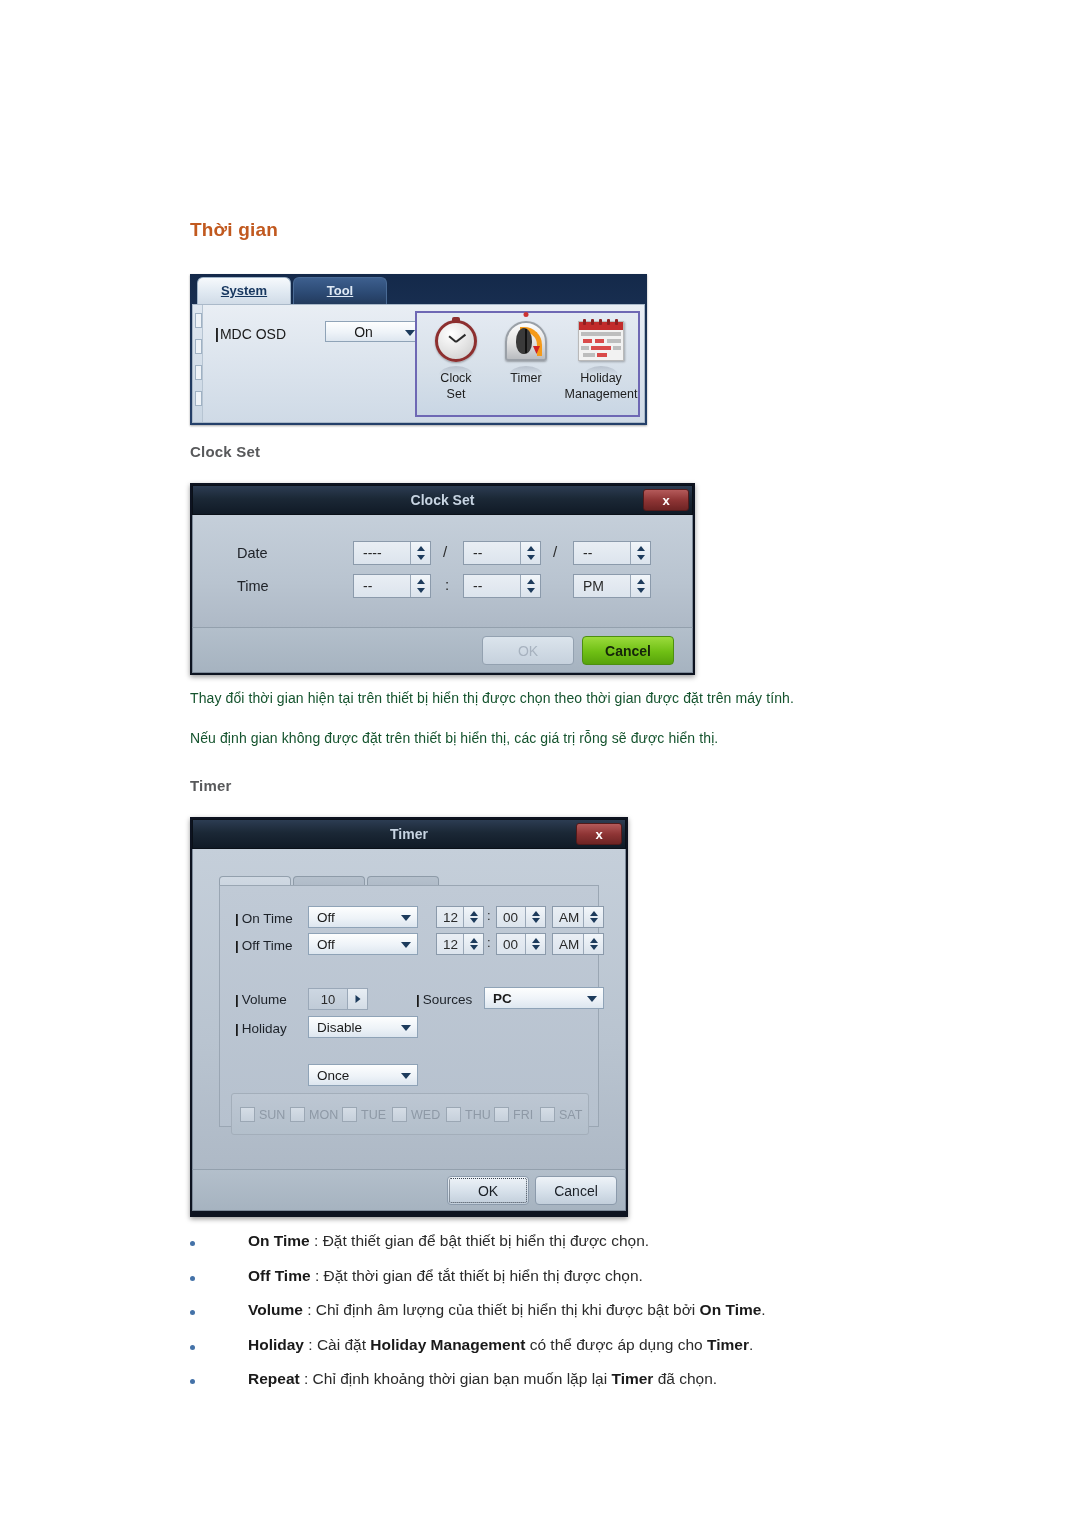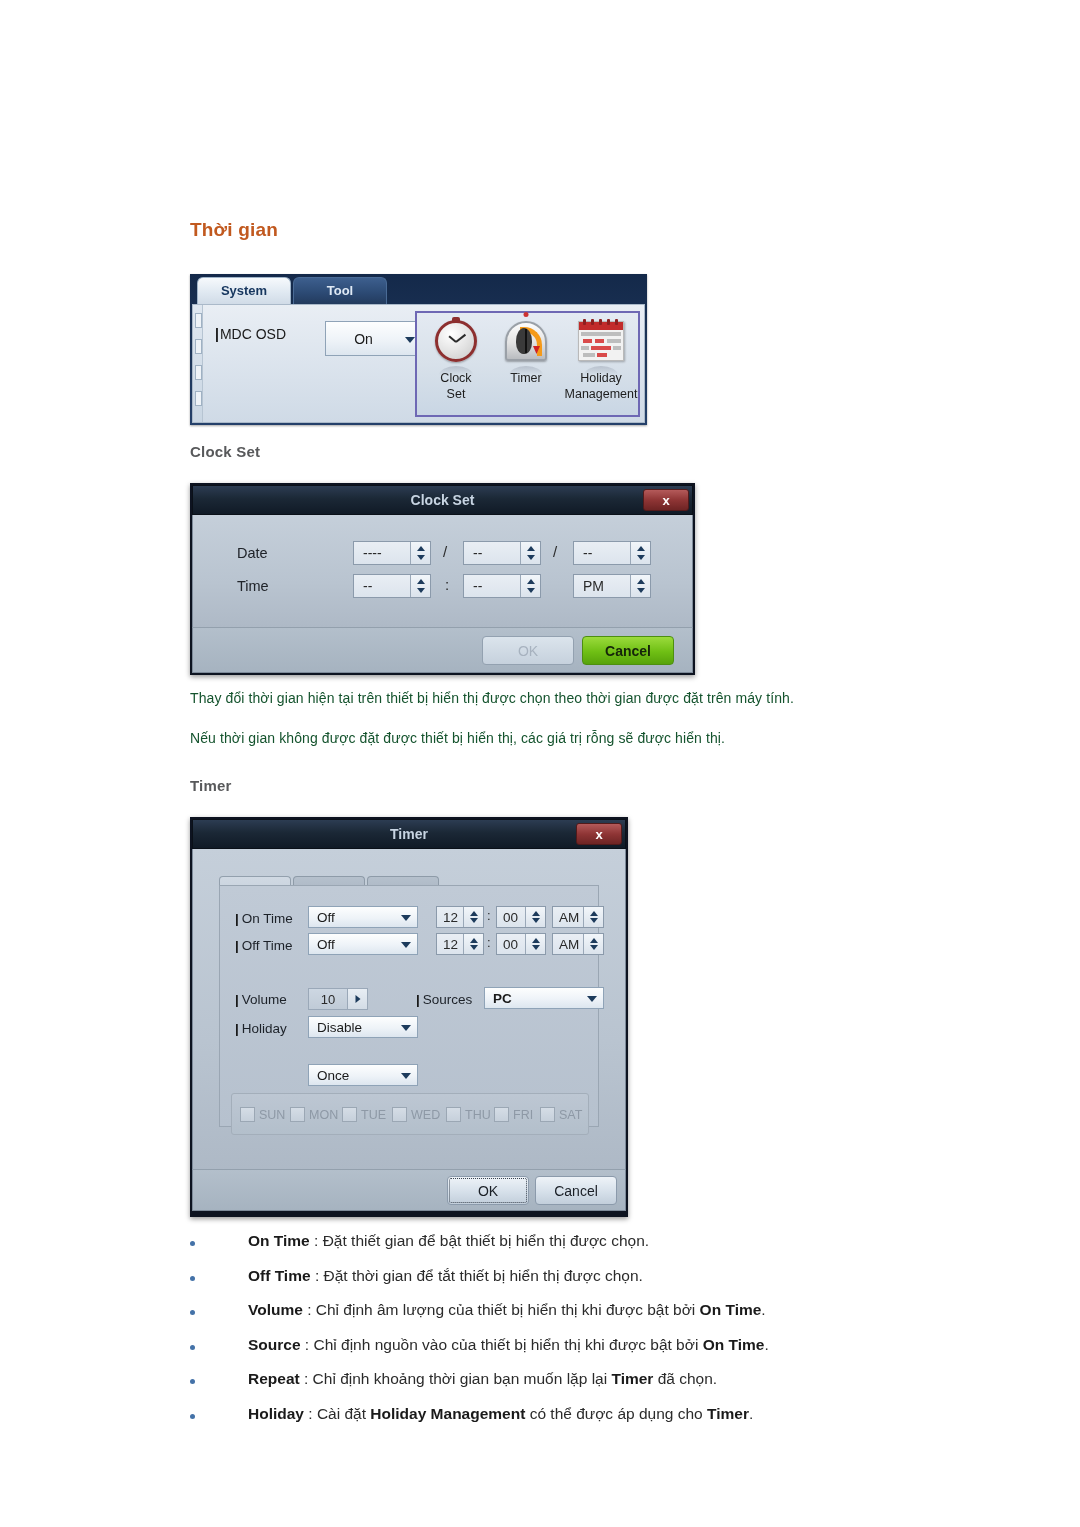--- a/index.html
+++ b/index.html
@@ -19,42 +19,42 @@
   .bullet .dot{position:absolute;left:0px;top:9px;width:5px;height:5px;background:#4472a8;border-radius:50%;}
   .bullet .btxt{position:absolute;left:58px;top:0px;}
   .bullet b{font-weight:bold;color:#1a1a1a;}
 
   
   .tb{position:absolute;left:190px;top:274px;width:457px;height:151px;
       background:linear-gradient(180deg,#14294a 0%,#1d3558 52%,#24406a 100%);
       box-shadow:0 1px 2px rgba(0,0,0,.35);}
   .tb-tabs{position:absolute;left:0;top:0;width:100%;height:30px;}
   .tab{position:absolute;top:3px;height:27px;line-height:26px;text-align:center;
-       font-size:13px;font-weight:bold;border-radius:6px 6px 0 0;}
+       font-size:13px;font-weight:bold;border-radius:6px 6px 0 0;text-decoration:underline;}
   .tab-on{left:7px;width:92px;color:#16365e;
        background:linear-gradient(180deg,#f6f9fc 0%,#dfe8f1 55%,#cfdae6 100%);
        border:1px solid #9fb4c9;border-bottom:none;}
   .tab-off{left:103px;width:92px;color:#dfe9f5;
        background:linear-gradient(180deg,#3d5f8e 0%,#2c4a74 55%,#22395b 100%);
        border:1px solid #4a6b96;border-bottom:none;}
   .tb-body{position:absolute;left:2px;top:30px;width:453px;height:119px;
        background:linear-gradient(180deg,#e9eef4 0%,#dde5ee 45%,#cfdae6 100%);
        border:1px solid #aab9c9;box-sizing:border-box;}
   .tb-lstrip{position:absolute;left:0px;top:0px;width:9px;height:100%;
        background:linear-gradient(180deg,#dfe7f0,#c9d6e3);border-right:1px solid #b6c4d2;}
   .tb-lstrip i{position:absolute;left:2px;width:5px;height:13px;background:#eef3f8;border:1px solid #9fb1c3;}
   .osd-row{position:absolute;left:22px;top:16px;width:250px;height:28px;}
   .osd-lbl{position:absolute;left:0;top:5px;font-size:14px;color:#1a1a1a;white-space:nowrap;}
   .osd-lbl .pipe{color:#111;font-weight:bold;margin-right:1px;}
   .dd{position:absolute;background:linear-gradient(180deg,#fdfefe 0%,#eef3f8 55%,#dde6ef 100%);
       border:1px solid #8fa3b7;box-sizing:border-box;}
   .dd .dtxt{position:absolute;left:0;right:20px;top:0;bottom:0;display:flex;align-items:center;justify-content:center;font-size:14px;color:#1a1a1a;}
   .dd .arw{position:absolute;right:6px;top:50%;margin-top:-2px;width:0;height:0;
       border-left:5px solid transparent;border-right:5px solid transparent;border-top:6px solid #1d3b5c;}
-  .osd-dd{left:110px;top:0px;width:97px;height:35px;}
+  .osd-dd{left:110px;top:0px;width:97px;height:21px;}
 
   .icons-box{position:absolute;left:222px;top:6px;width:225px;height:106px;
        border:2px solid #6e68b4;background:linear-gradient(180deg,#e4eaf2 0%,#d8e1ea 50%,#c9d6e4 100%);box-sizing:border-box;}
   .icn{position:absolute;top:4px;width:70px;text-align:center;}
   .icn .cap{font-size:12.5px;color:#1c1c1c;line-height:14px;margin-top:2px;}
   .icn .gfx{height:52px;position:relative;}
   .refl{position:absolute;left:50%;transform:translateX(-50%);bottom:-6px;width:34px;height:9px;
        background:linear-gradient(180deg,rgba(140,150,165,.42),rgba(140,150,165,0));border-radius:50%/100% 100% 0 0;}
 
   
@@ -282,21 +282,21 @@
         <div class="sb"></div>
       </div>
     </div>
     <div class="dlg-foot" style="height:46px;">
       <div class="btn btn-dis" style="left:289px;top:8px;width:92px;">OK</div>
       <div class="btn btn-green" style="left:389px;top:8px;width:92px;">Cancel</div>
     </div>
   </div>
 
   <div class="para" style="left:190px;top:690px;">Thay đổi thời gian hiện tại trên thiết bị hiển thị được chọn theo thời gian được đặt trên máy tính.</div>
-  <div class="para" style="left:190px;top:730px;">Nếu thời gian không được đặt được thiết bị hiển thị, các giá trị rỗng sẽ được hiển thị.</div>
+  <div class="para" style="left:190px;top:730px;">Nếu định gian không được đặt trên thiết bị hiển thị, các giá trị rỗng sẽ được hiển thị.</div>
 
   <div class="h-sub" style="left:190px;top:777px;">Timer</div>
 
   <div class="dlg" style="left:190px;top:817px;width:438px;height:400px;">
     <div class="dlg-tb">
       <div class="dlg-title">Timer</div>
       <div class="dlg-x">x</div>
     </div>
     <div class="dlg-body" style="height:320px;">
 
@@ -416,25 +416,21 @@
     <div class="bullet">
       <span class="dot"></span>
       <span class="btxt"><b>Off Time</b><span> : </span><span>Đặt thời gian để tắt thiết bị hiển thị được chọn.</span></span>
     </div>
     <div class="bullet">
       <span class="dot"></span>
       <span class="btxt"><b>Volume</b><span> : </span><span>Chỉ định âm lượng của thiết bị hiển thị khi được bật bởi </span><b>On Time</b><span>.</span></span>
     </div>
     <div class="bullet">
       <span class="dot"></span>
-      <span class="btxt"><b>Source</b><span> : </span><span>Chỉ định nguồn vào của thiết bị hiển thị khi được bật bởi </span><b>On Time</b><span>.</span></span>
+      <span class="btxt"><b>Holiday</b><span> : </span><span>Cài đặt </span><b>Holiday Management</b><span> có thể được áp dụng cho </span><b>Timer</b><span>.</span></span>
     </div>
     <div class="bullet">
       <span class="dot"></span>
       <span class="btxt"><b>Repeat</b><span> : </span><span>Chỉ định khoảng thời gian bạn muốn lặp lại </span><b>Timer</b><span> đã chọn.</span></span>
     </div>
-    <div class="bullet">
-      <span class="dot"></span>
-      <span class="btxt"><b>Holiday</b><span> : </span><span>Cài đặt </span><b>Holiday Management</b><span> có thể được áp dụng cho </span><b>Timer</b><span>.</span></span>
-    </div>
   </div>
 
 </div>
 
 </body></html>

